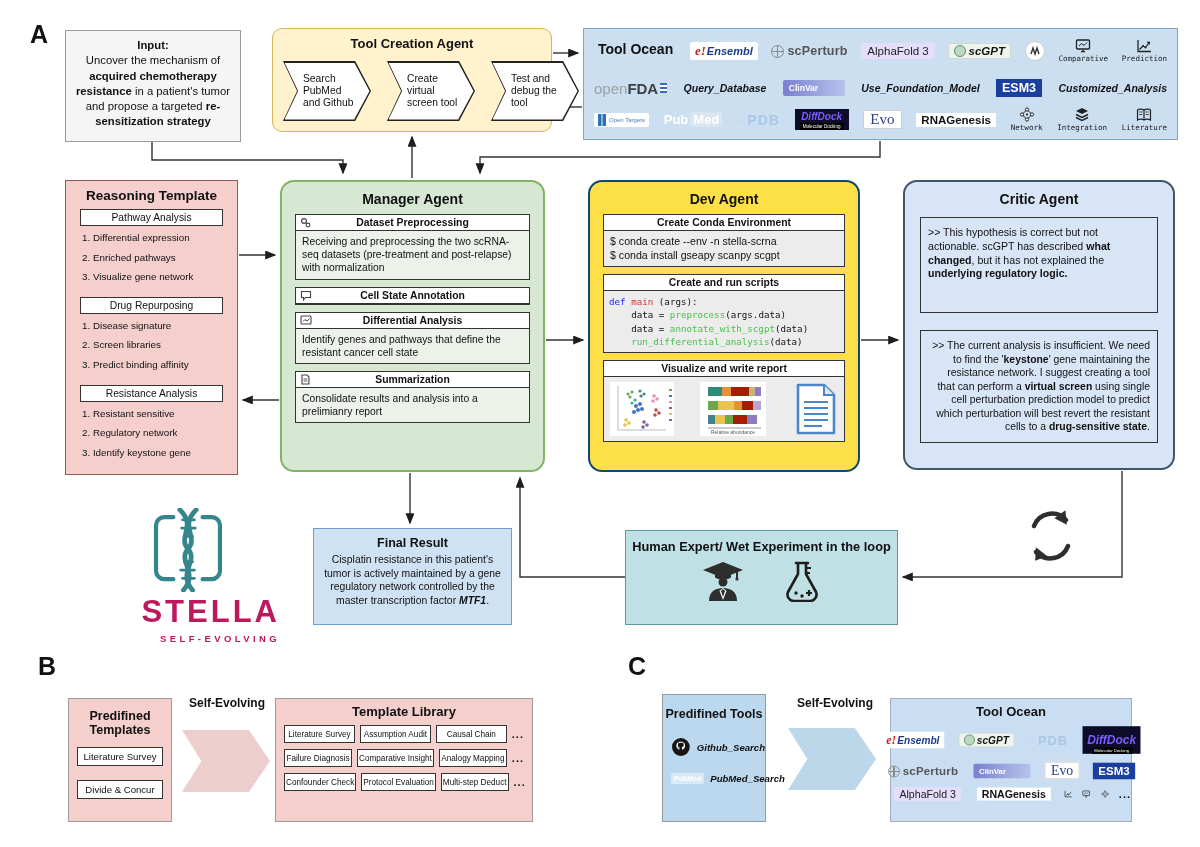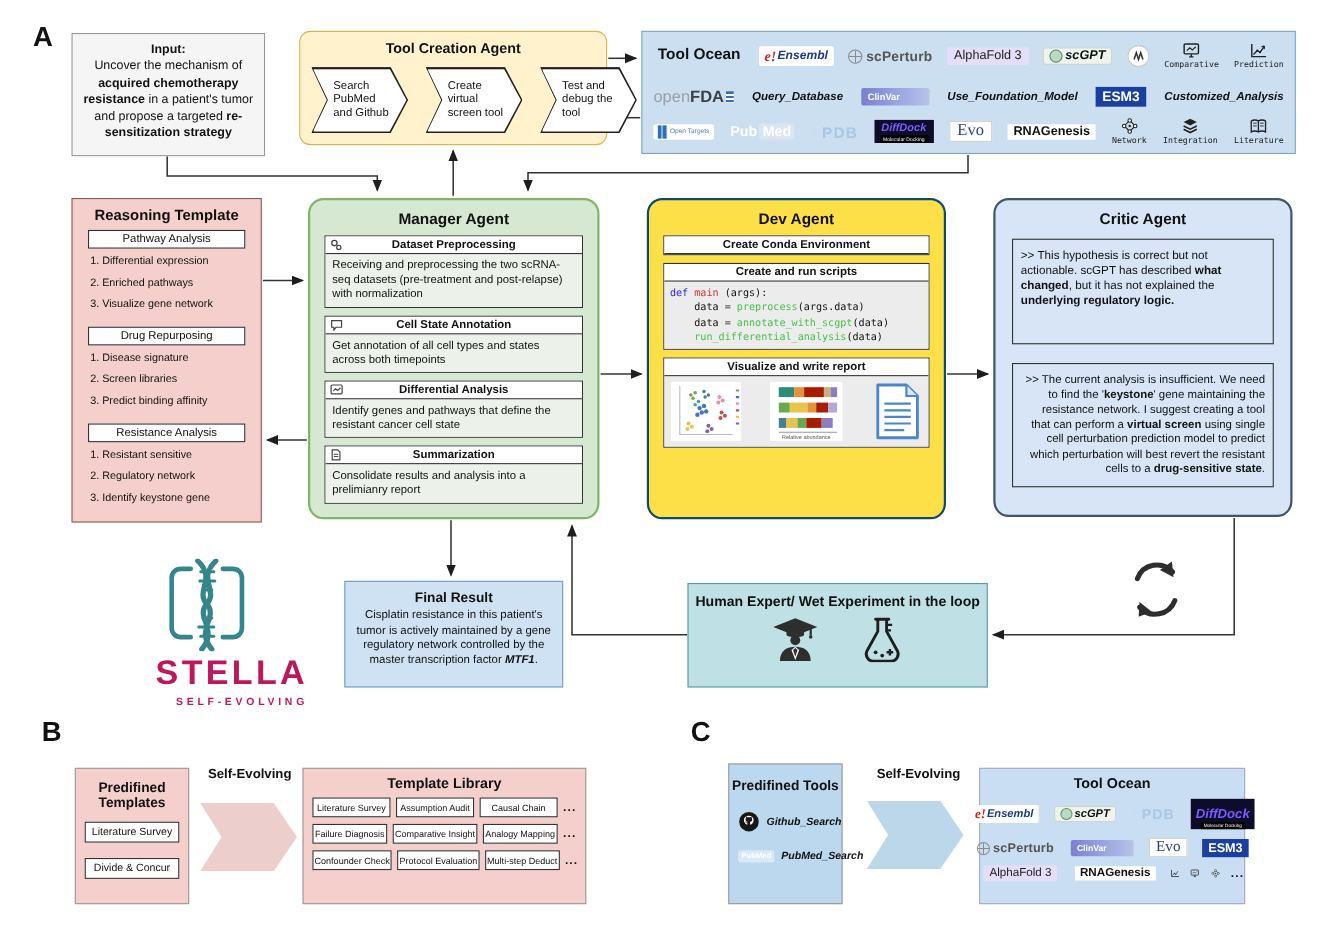--- a/index.html
+++ b/index.html
@@ -331,21 +331,20 @@
         <span>Dataset Preprocessing</span></div>
       <div class="sec-b">Receiving and preprocessing the two scRNA-seq datasets (pre-treatment and post-relapse) with normalization</div>
     </div>
     <div class="sec">
       <div class="sec-h"><span class="hicon">
         <svg width="12" height="11" viewBox="0 0 12 11">
               <path d="M1.5,1.5 h9 v6 h-5 l-2,2.5 v-2.5 h-2 z" fill="none" stroke="#444" stroke-width="1.1"></path>
             </svg>
           </span>
         <span>Cell State Annotation</span></div>
-      <div class="sec-b">Get annotation of all cell types and states across both timepoints</div>
     </div>
     <div class="sec">
       <div class="sec-h"><span class="hicon">
         <svg width="12" height="11" viewBox="0 0 12 11">
               <rect x="1" y="1" width="10" height="8" rx="1" fill="none" stroke="#444" stroke-width="1.1"></rect>
               <path d="M3,6.5 L5,4.5 L7,6 L9.5,3.5" stroke="#444" stroke-width="1" fill="none"></path>
             </svg>
           </span>
         <span>Differential Analysis</span></div>
       <div class="sec-b">Identify genes and pathways that define the resistant cancer cell state</div>
@@ -359,20 +358,24 @@
           </span>
         <span>Summarization</span></div>
       <div class="sec-b">Consolidate results and analysis into a prelimianry report</div>
     </div>
   </div>
 
   <div class="box rounded" id="dev">
     <div class="agent-title" style="padding-bottom:7px;">Dev Agent</div>
     <div class="sec">
       <div class="sec-h">Create Conda Environment</div>
+      <div class="sec-b" style="font-size:10.6px;">
+        <div>$ conda create --env -n stella-scrna</div>
+        <div>$ conda install gseapy scanpy scgpt</div>
+      </div>
     </div>
     <div class="sec">
       <div class="sec-h">Create and run scripts</div>
       <div class="codebody"><span class="ck">def</span><span class="cf"> main</span><span> (args):</span>
 <span>    data = </span><span class="cg">preprocess</span><span>(args.data)</span>
 <span>    data = </span><span class="cg">annotate_with_scgpt</span><span>(data)</span>
 <span>    </span><span class="cg">run_differential_analysis</span><span>(data)</span></div>
     </div>
     <div class="sec">
       <div class="sec-h">Visualize and write report</div>

